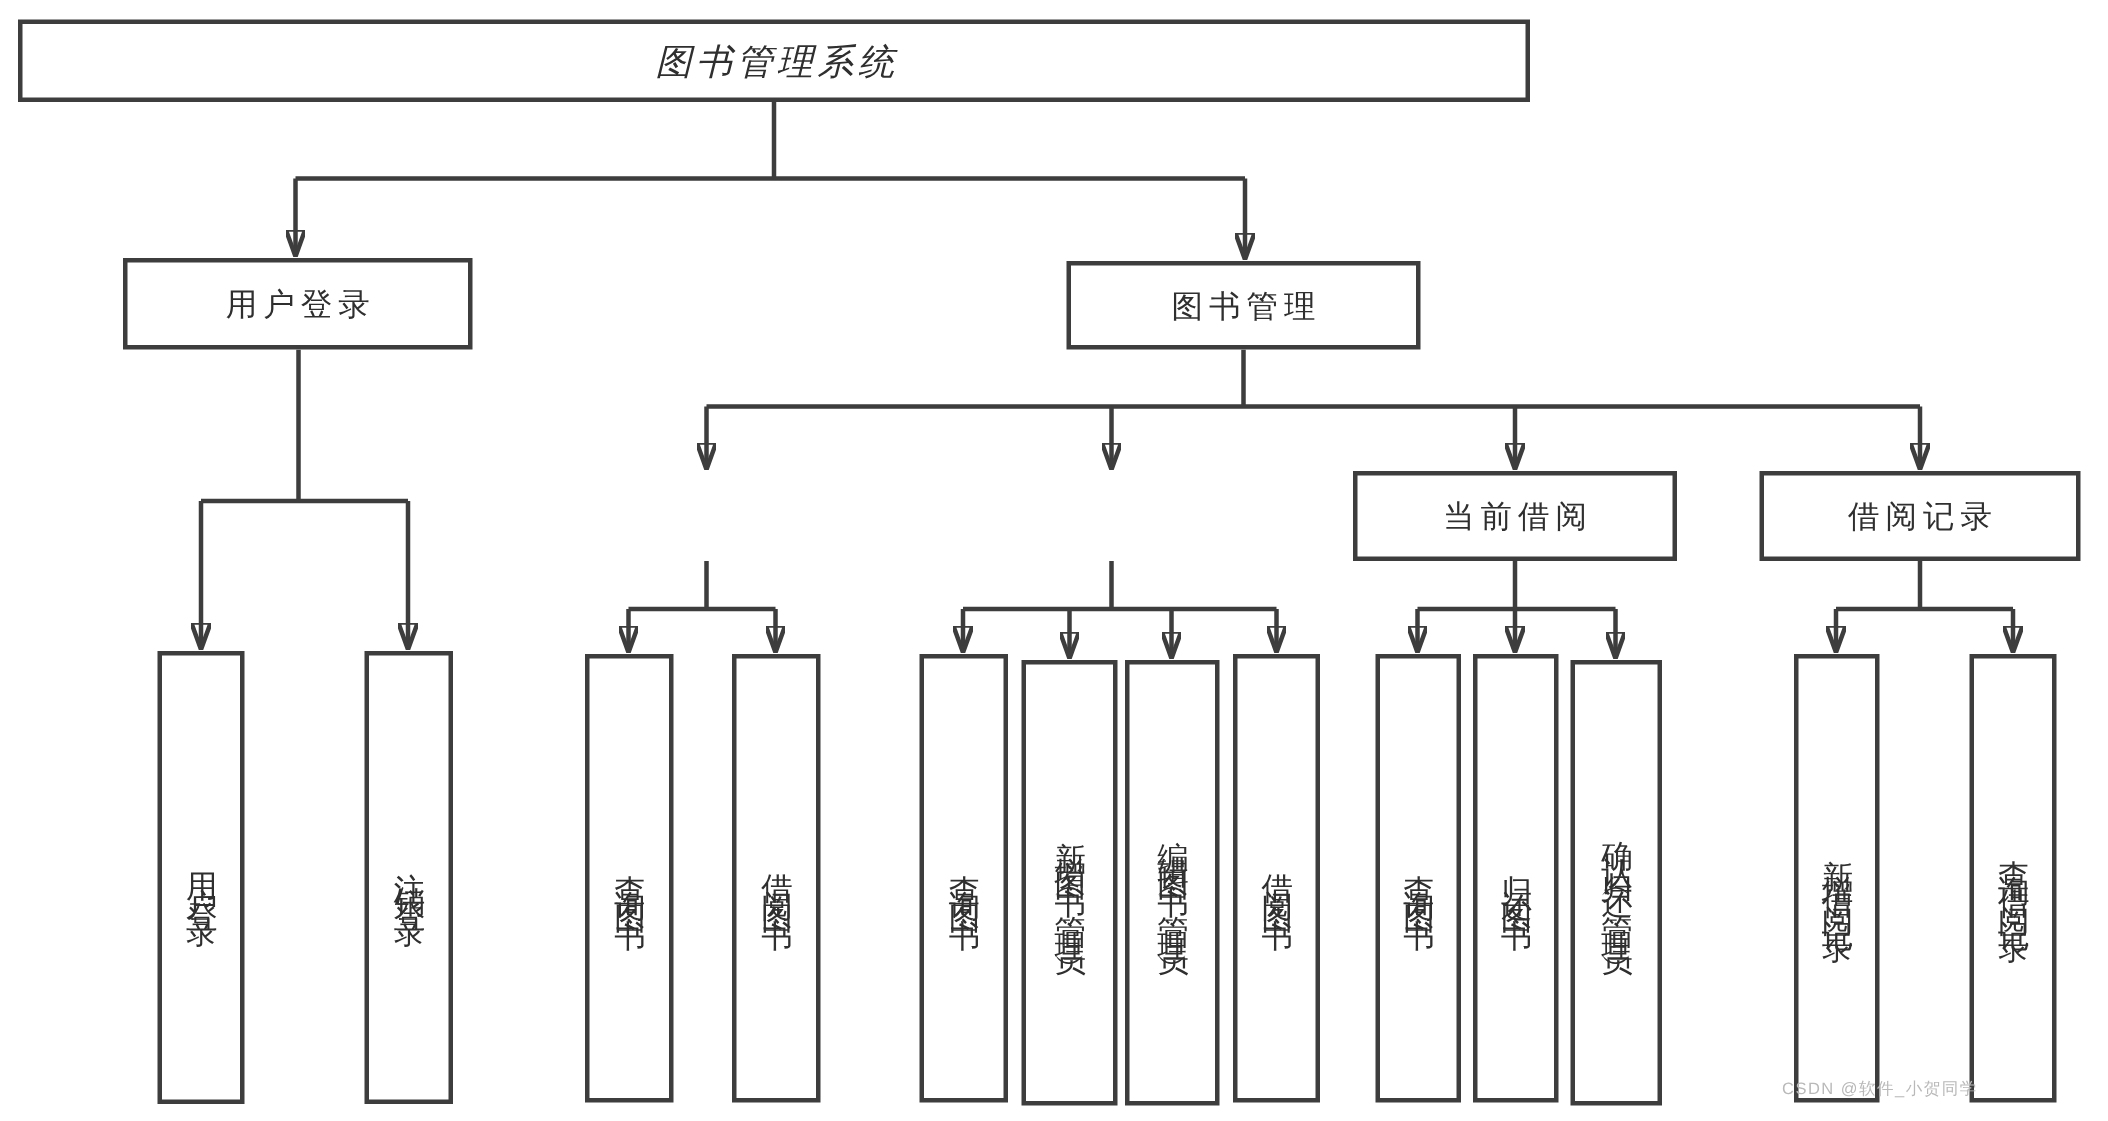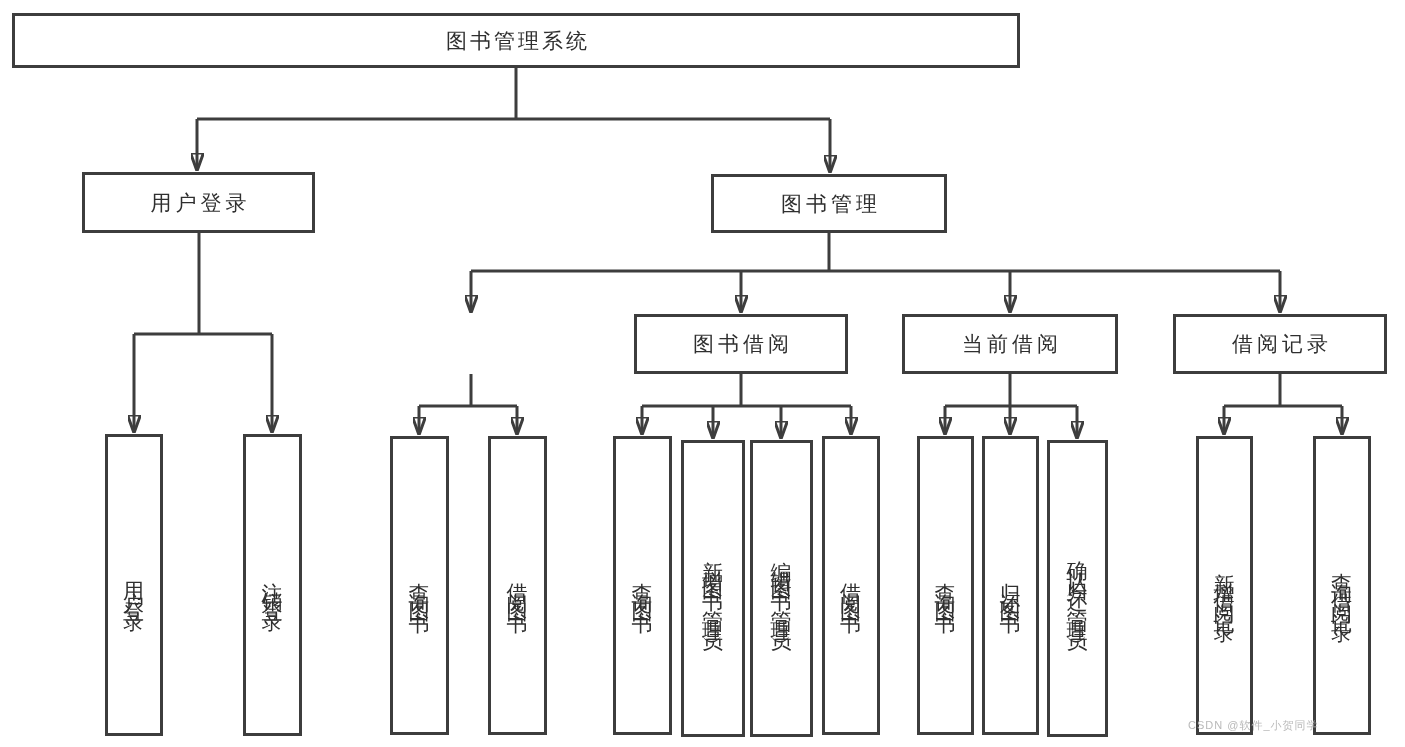--- a/index.html
+++ b/index.html
@@ -20,21 +20,21 @@
   .edges path,.edges line{stroke:var(--line);stroke-width:3;fill:none;}
   .node{
     position:absolute;
     box-sizing:border-box;
     background:#fff;
     border:3px solid var(--line);
     color:var(--text);
     display:flex;align-items:center;justify-content:center;
   }
   .node.h{font-size:21px;letter-spacing:4px;text-indent:4px;}
-  .node.h.title{font-size:21px;letter-spacing:3px;}
+  .node.h.title{font-size:24px;letter-spacing:3px;font-style:italic;}
   .node.v .label{
     writing-mode:vertical-rl;
     text-orientation:mixed;
     font-size:21px;
     letter-spacing:10px;
     line-height:1;
     white-space:nowrap;
   }
   .watermark{
     position:absolute;
@@ -103,21 +103,20 @@
       <line x1="1224" y1="406" x2="1224" y2="434" marker-end="url(#arrow)"></line>
       <line x1="1342" y1="406" x2="1342" y2="434" marker-end="url(#arrow)"></line>
     </g>
   </svg>
 
   <div class="node h title" style="left:12px;top:13px;width:1008px;height:55px;">图书管理系统</div>
 
   <div class="node h" style="left:82px;top:172px;width:233px;height:61px;">用户登录</div>
   <div class="node h" style="left:711px;top:174px;width:236px;height:59px;text-align:center;">图书管理</div>
 
-  <div class="node h" style="left:634px;top:314px;width:214px;height:60px;">图书借阅</div>
   <div class="node h" style="left:902px;top:314px;width:216px;height:60px;">当前借阅</div>
   <div class="node h" style="left:1173px;top:314px;width:214px;height:60px;">借阅记录</div>
 
   <div class="node v" style="left:105px;top:434px;width:58px;height:302px;">
     <span class="label">用户登录</span>
   </div>
   <div class="node v" style="left:243px;top:434px;width:59px;height:302px;">
     <span class="label">注销登录</span>
   </div>
 

